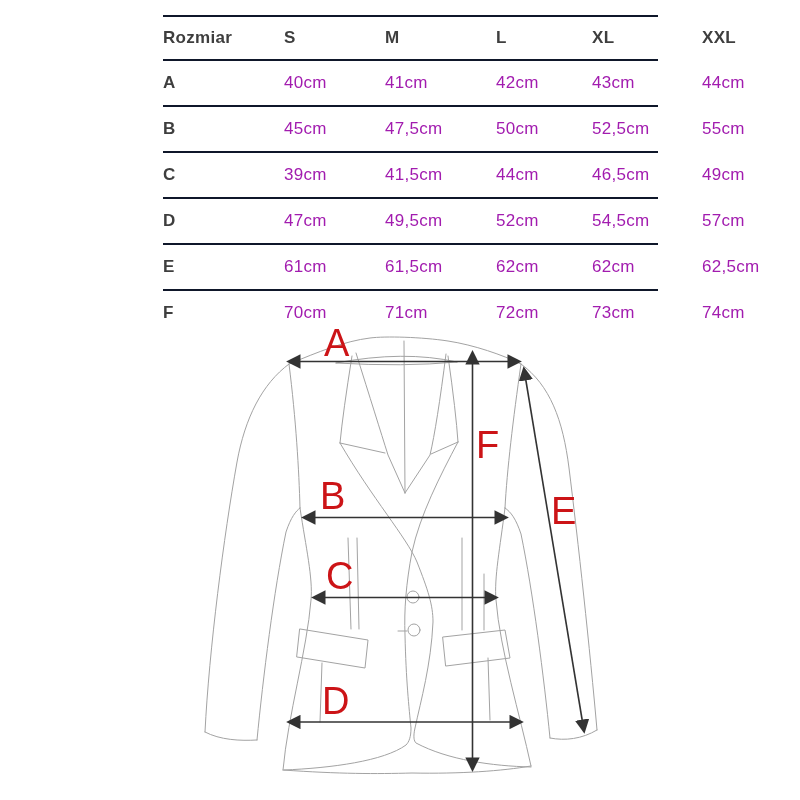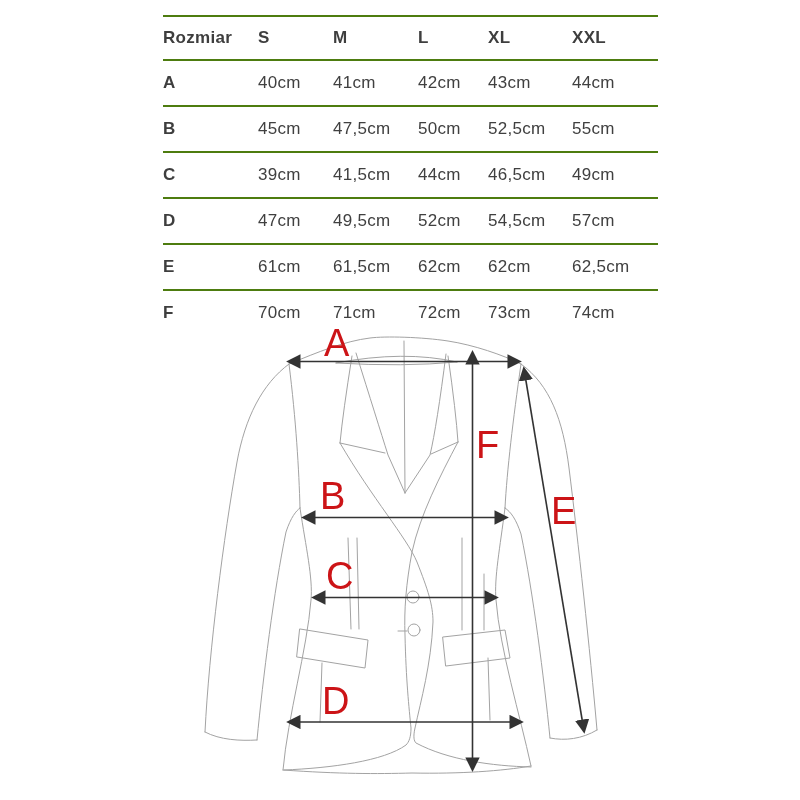--- a/index.html
+++ b/index.html
@@ -9,27 +9,28 @@
   }
   
   .size-table{
     position:absolute;left:163px;top:15px;width:495px;
   }
   .tr{
     display:grid;
     grid-template-columns:95px 75px 85px 70px 84px 86px;
     align-items:center;
     height:44px;
-    border-top:2px solid #4d7c0f;
+    border-top:2px solid #0f172a;
+    gap:26px;
   }
   .tr.head{height:42px;}
   .tc{
     font-size:17px;
     letter-spacing:.3px;
-    color:#404040;
+    color:#a21caf;
     white-space:nowrap;
   }
   .tr.head .tc, .tc.rowlabel{
     font-weight:bold;
     color:#3e3e3e;
   }
   
   .diagram-svg{position:absolute;left:0;top:0;}
 </style>
 </head>

